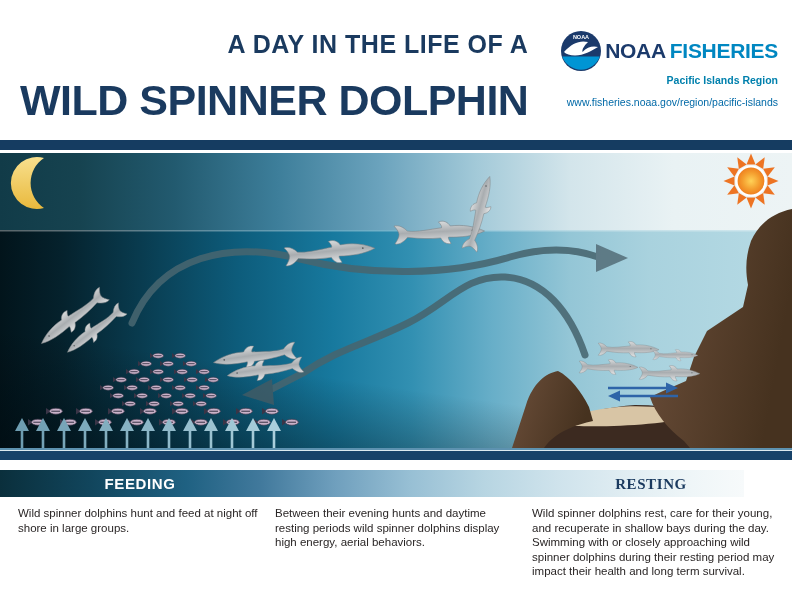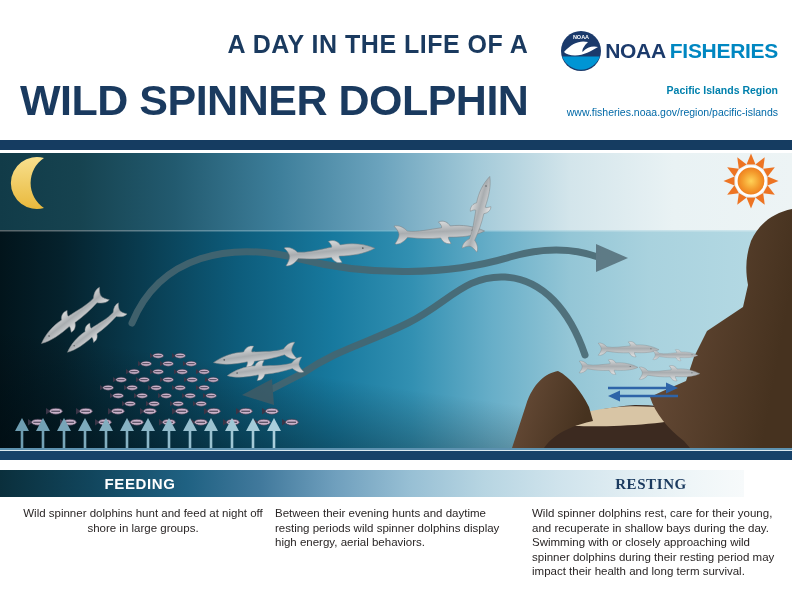--- a/index.html
+++ b/index.html
@@ -10,21 +10,21 @@
   .header { position:absolute; top:0; left:0; width:792px; height:140px; background:#ffffff; }
   .titles { position:absolute; left:20px; top:30px; }
   .title-1 { font-size:25px; font-weight:700; color:#1a3a5f; letter-spacing:0.5px;text-align:right; }
   .title-2 { font-size:43px; font-weight:700; color:#1a3a5f; letter-spacing:-0.5px; margin-top:17px; }
 
   .brand { position:absolute; top:28px; right:14px; text-align:right; }
   .brand-row { display:flex; align-items:center; justify-content:flex-end; gap:1px; }
   .wordmark { font-size:21px; font-weight:700; letter-spacing:-0.3px; white-space:nowrap; }
   .wordmark .noaa { color:#1b3a6b; }
   .wordmark .fisheries { color:#0087c1; margin-left:4px; }
-  .region { margin-top:10px; font-size:10.5px; font-weight:700; color:#0080ad; }
+  .region { font-size:10.5px; font-weight:700; color:#0080ad; }
   .url { margin-top:10px; font-size:10.5px; color:#0069a7; }
 
   
   .bar-top-navy   { position:absolute; top:140px; left:0; width:792px; height:10px; background:#153c61; }
   .bar-top-white  { position:absolute; top:150px; left:0; width:792px; height:3px;  background:#ffffff; }
   .scene-wrap     { position:absolute; top:153px; left:0; width:792px; height:295px; }
   .bar-bot-light  { position:absolute; top:448px; left:0; width:792px; height:2px; background:#5d92b0; }
   .bar-bot-pale   { position:absolute; top:450px; left:0; width:792px; height:1px; background:#dce9ef; }
   .bar-bot-navy   { position:absolute; top:451px; left:0; width:792px; height:9px; background:#174269; }
 
@@ -32,21 +32,21 @@
   .phase-bar { position:absolute; top:470px; left:0; width:744px; height:27px;
     background:linear-gradient(to right,#0a2f3c 0%,#11455c 12%,#1f6182 25%,#41799c 35%,#6f9fbd 45%,#97bfd4 55%,#b7d5e2 65%,#cfe3ec 75%,#e2eef3 85%,#eff6f8 93%,#f7fafb 100%);
   }
   .phase-label { position:absolute; top:5px; height:18px; line-height:18px; font-size:15px; font-weight:700; letter-spacing:0.6px; text-align:center; }
   .phase-feeding { left:0; width:280px; color:#ffffff; }
   .phase-resting { left:511px; width:280px; color:#1a3a5f;font-family:Liberation Serif, serif; }
 
   
   .captions { position:absolute; top:506px; left:0; width:792px; }
   .caption { position:absolute; font-size:11.5px; line-height:14.6px; color:#2a2626; }
-  .caption-1 { left:18px;  width:250px;text-align:center; }
+  .caption-1 { left:18px;  width:250px; }
   .caption-2 { left:275px; width:244px; }
   .caption-3 { left:532px; width:257px; }
 </style>
 </head>
 <body>
 
 <div class="page">
 
   <div class="header">
     <div class="titles">

